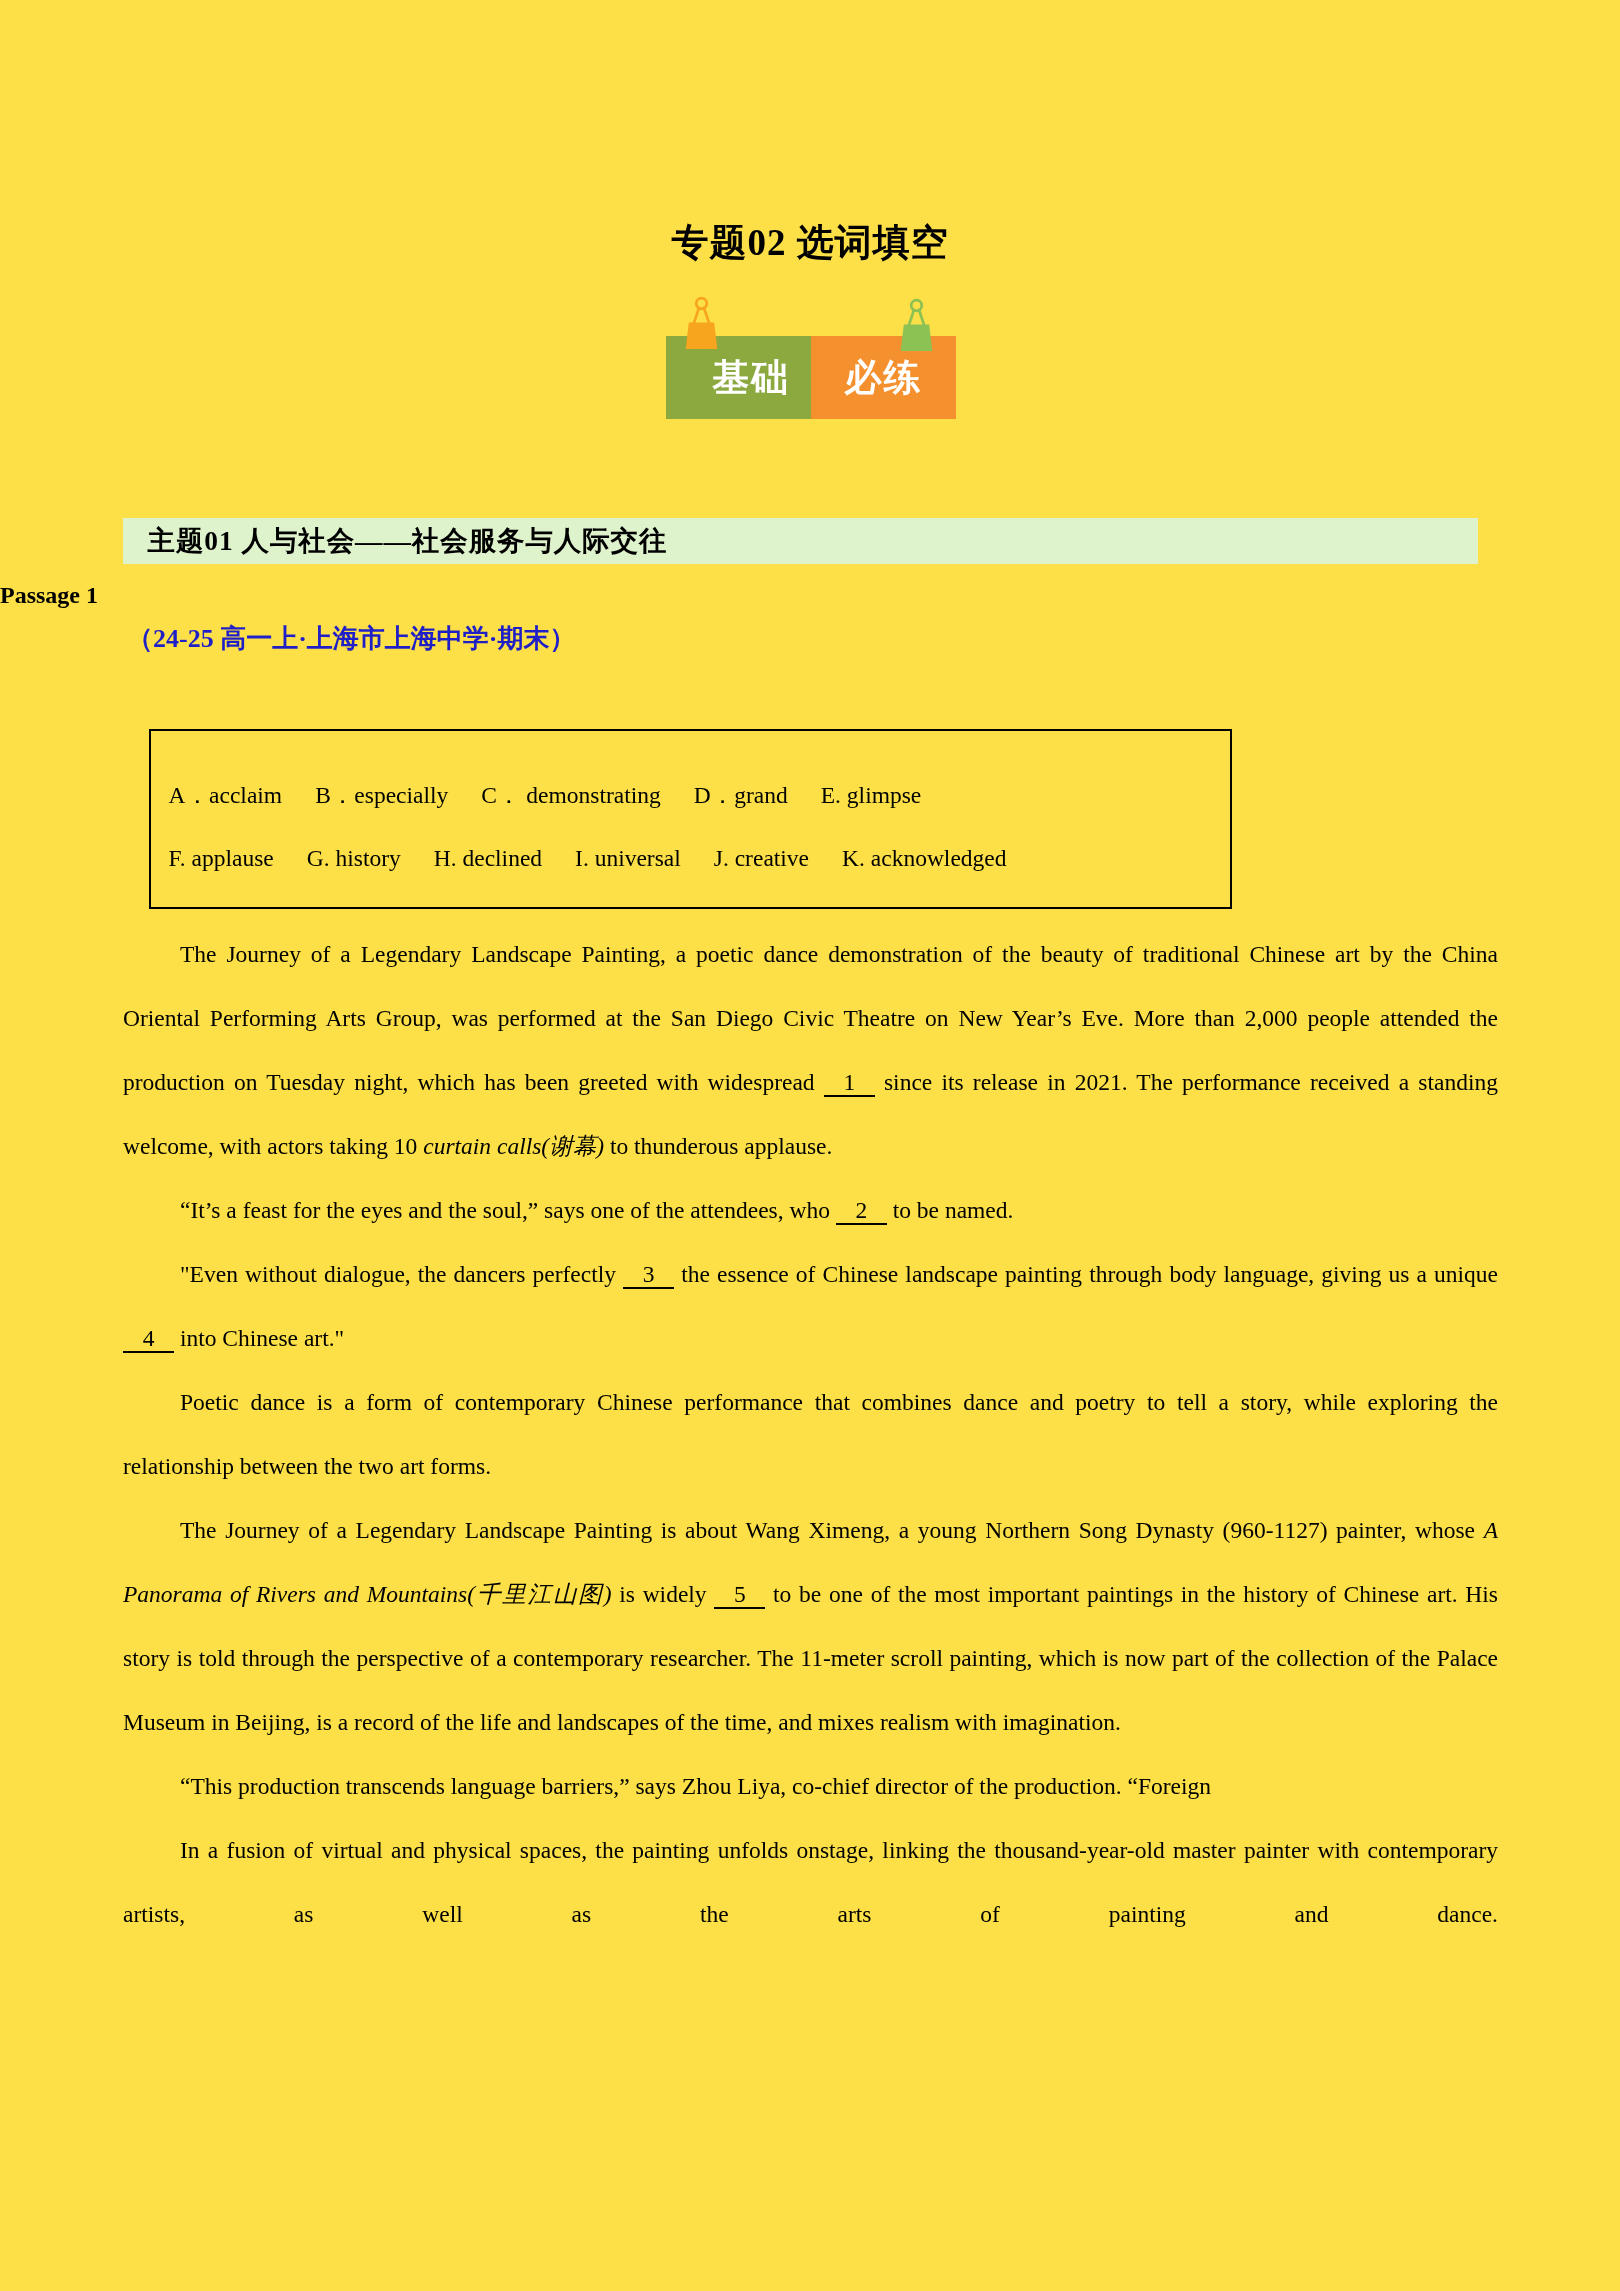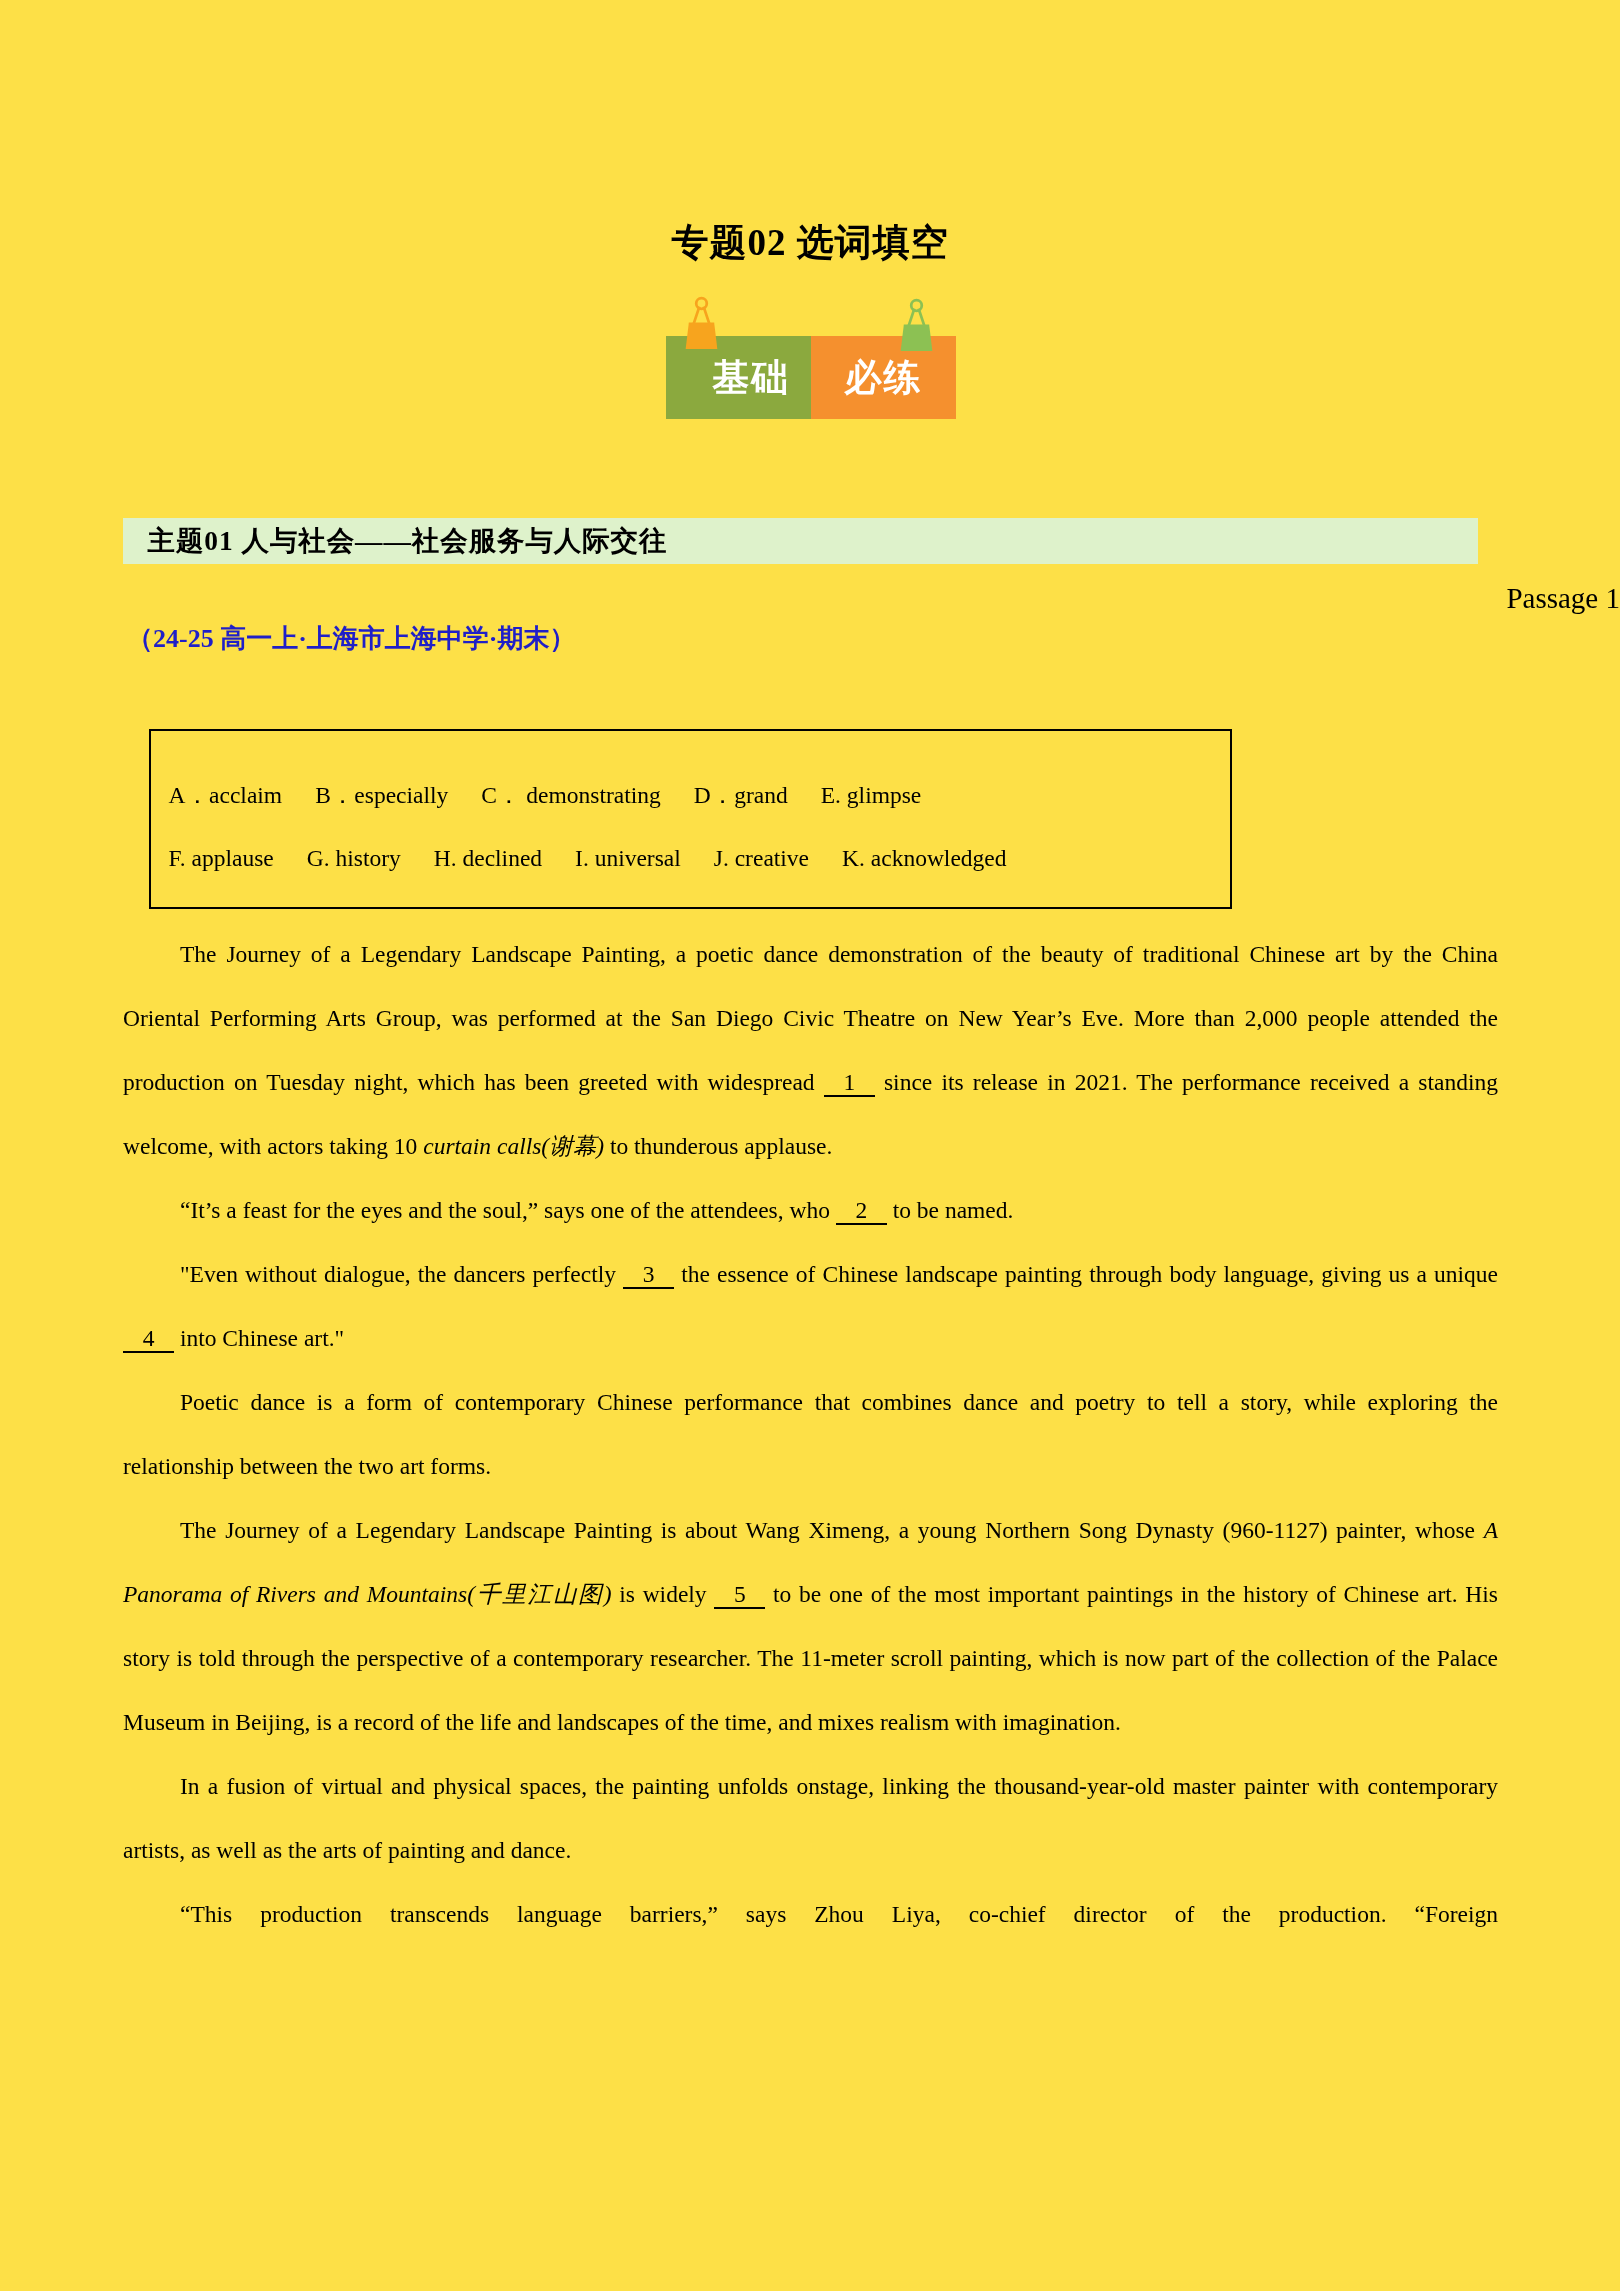--- a/index.html
+++ b/index.html
@@ -37,21 +37,21 @@
   .section-band{
     position:absolute;left:123px;top:490px;width:1355px;height:46px;
     display:flex;align-items:center;
     font-size:27.4px;font-weight:bold;
     padding-left:24.5px;box-sizing:border-box;
     letter-spacing:1px;
   }
   
   .passage-heading{
     position:absolute;top:582px;left:0;width:100%;
-    text-align:right;font-size:29px;font-weight:normal;
+    text-align:left;font-size:24px;font-weight:bold;
   }
   .passage-source{
     position:absolute;top:621px;left:127px;
     font-size:26px;font-weight:bold;
   }
   
   .word-box{
     position:absolute;left:149px;top:729px;width:1083px;height:180px;
     border:2px solid #000;box-sizing:border-box;
     padding:33px 9.8px 0 17.6px;
@@ -120,18 +120,18 @@
       <div class="word-row"><span class="word-item">A．acclaim</span><span class="word-item">B．especially</span><span class="word-item">C． demonstrating</span><span class="word-item">D．grand</span><span class="word-item">E. glimpse</span></div>
       <div class="word-row"><span class="word-item">F. applause</span><span class="word-item">G. history</span><span class="word-item">H. declined</span><span class="word-item">I. universal</span><span class="word-item">J. creative</span><span class="word-item">K. acknowledged</span></div>
     </div>
 
   <div class="passage-body">
       <p><span>The Journey of a Legendary Landscape Painting, a poetic dance demonstration of the beauty of traditional Chinese art by the China Oriental Performing Arts Group, was performed at the San Diego Civic Theatre on New Year’s Eve. More than 2,000 people attended the production on Tuesday night, which has been greeted with widespread </span><span class="blank">1</span><span> since its release in 2021. The performance received a standing welcome, with actors taking 10 </span><i>curtain calls(谢幕)</i><span> to thunderous applause.</span></p>
       <p><span>“It’s a feast for the eyes and the soul,” says one of the attendees, who </span><span class="blank">2</span><span> to be named.</span></p>
       <p><span>"Even without dialogue, the dancers perfectly </span><span class="blank">3</span><span> the essence of Chinese landscape painting through body language, giving us a unique </span><span class="blank">4</span><span> into Chinese art."</span></p>
       <p><span>Poetic dance is a form of contemporary Chinese performance that combines dance and poetry to tell a story, while exploring the relationship between the two art forms.</span></p>
       <p><span>The Journey of a Legendary Landscape Painting is about Wang Ximeng, a young Northern Song Dynasty (960-1127) painter, whose </span><i>A Panorama of Rivers and Mountains(千里江山图)</i><span> is widely </span><span class="blank">5</span><span> to be one of the most important paintings in the history of Chinese art. His story is told through the perspective of a contemporary researcher. The 11-meter scroll painting, which is now part of the collection of the Palace Museum in Beijing, is a record of the life and landscapes of the time, and mixes realism with imagination.</span></p>
+      <p><span>“This production transcends language barriers,” says Zhou Liya, co-chief director of the production. “Foreign</span></p>
       <p><span>In a fusion of virtual and physical spaces, the painting unfolds onstage, linking the thousand-year-old master painter with contemporary artists, as well as the arts of painting and dance.</span></p>
-      <p><span>“This production transcends language barriers,” says Zhou Liya, co-chief director of the production. “Foreign</span></p>
     </div>
 
 </div>
 
 
 </body></html>

